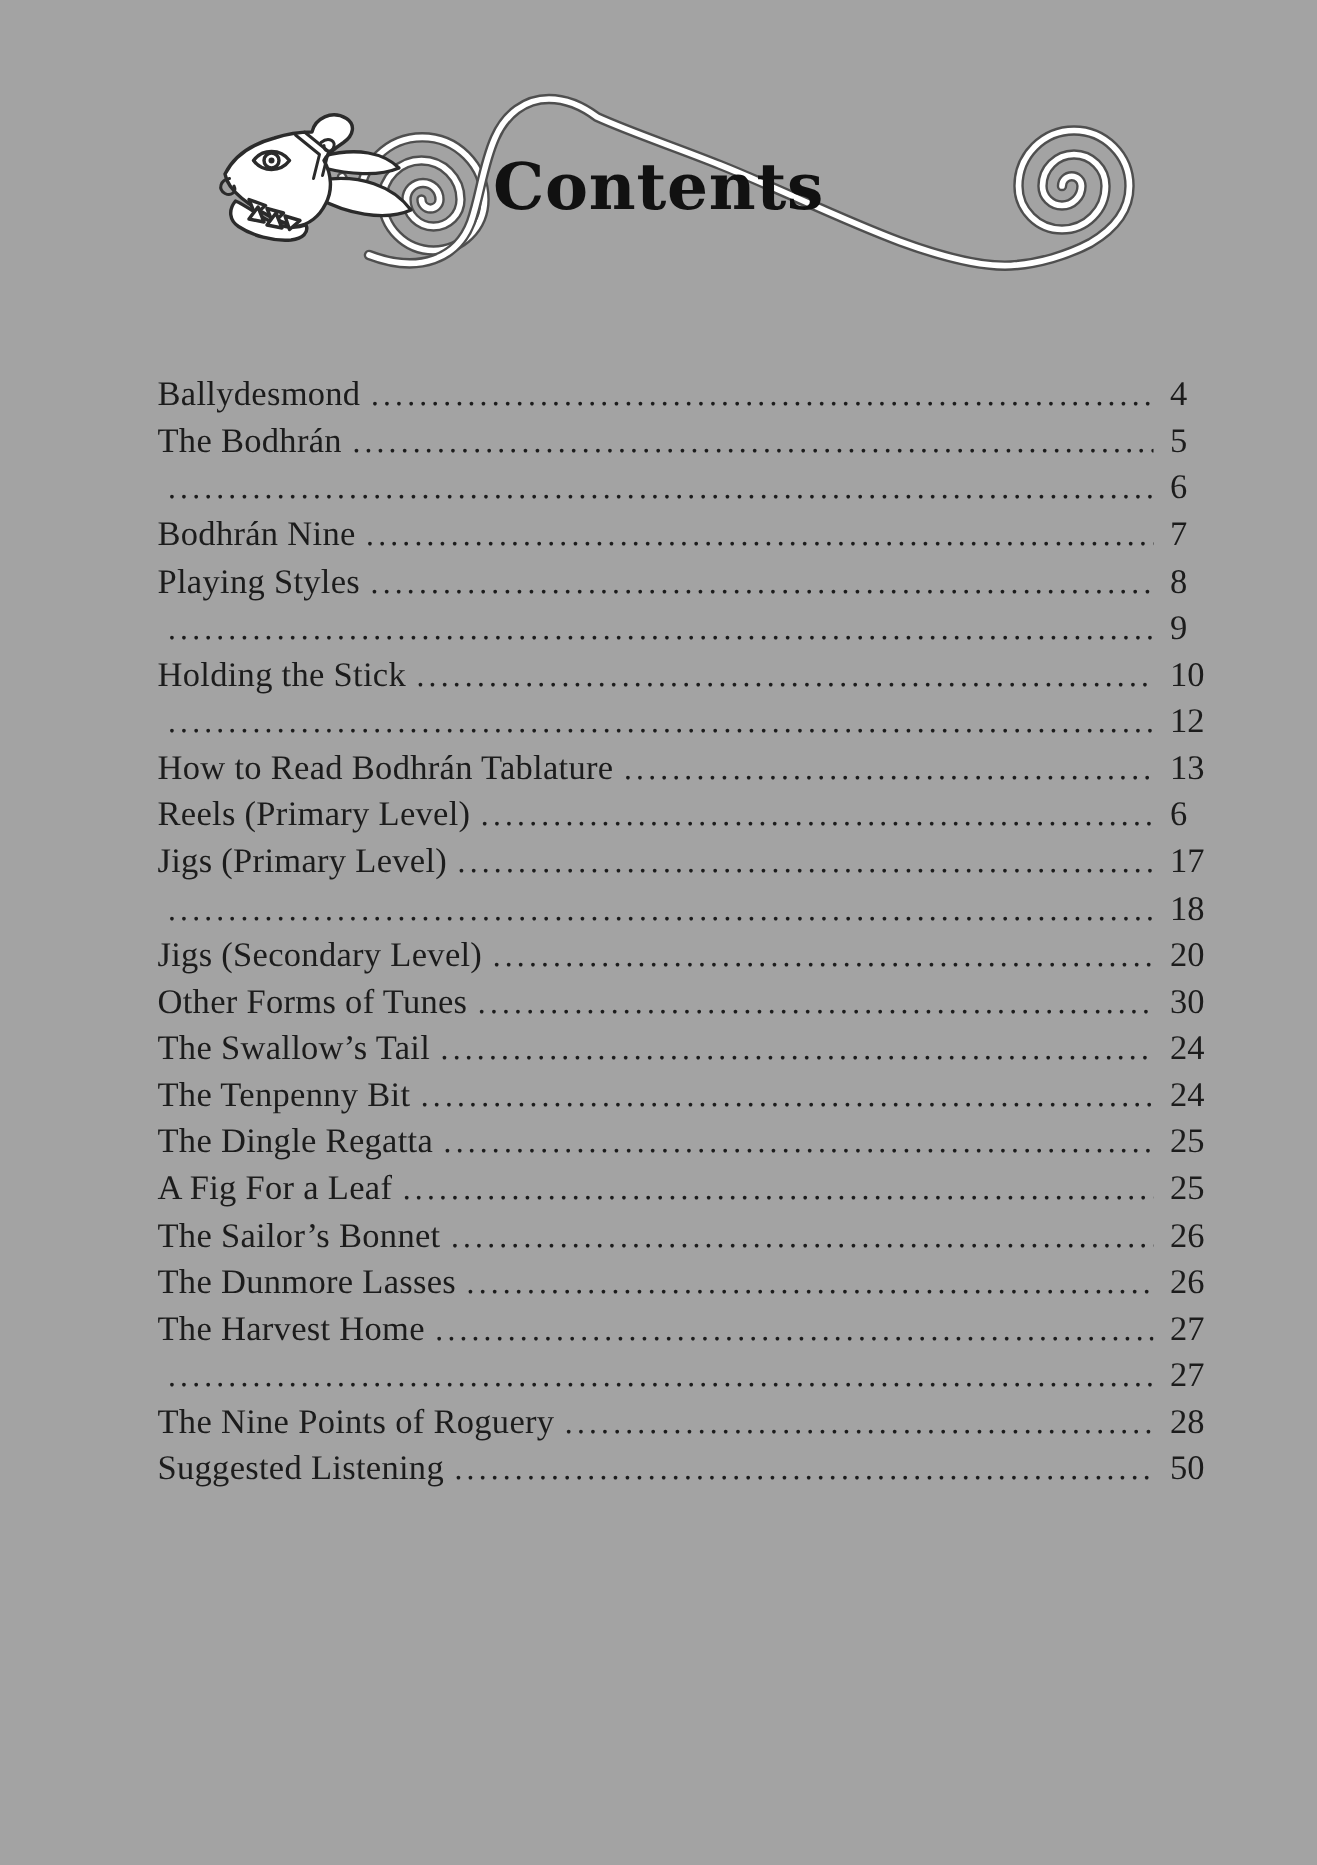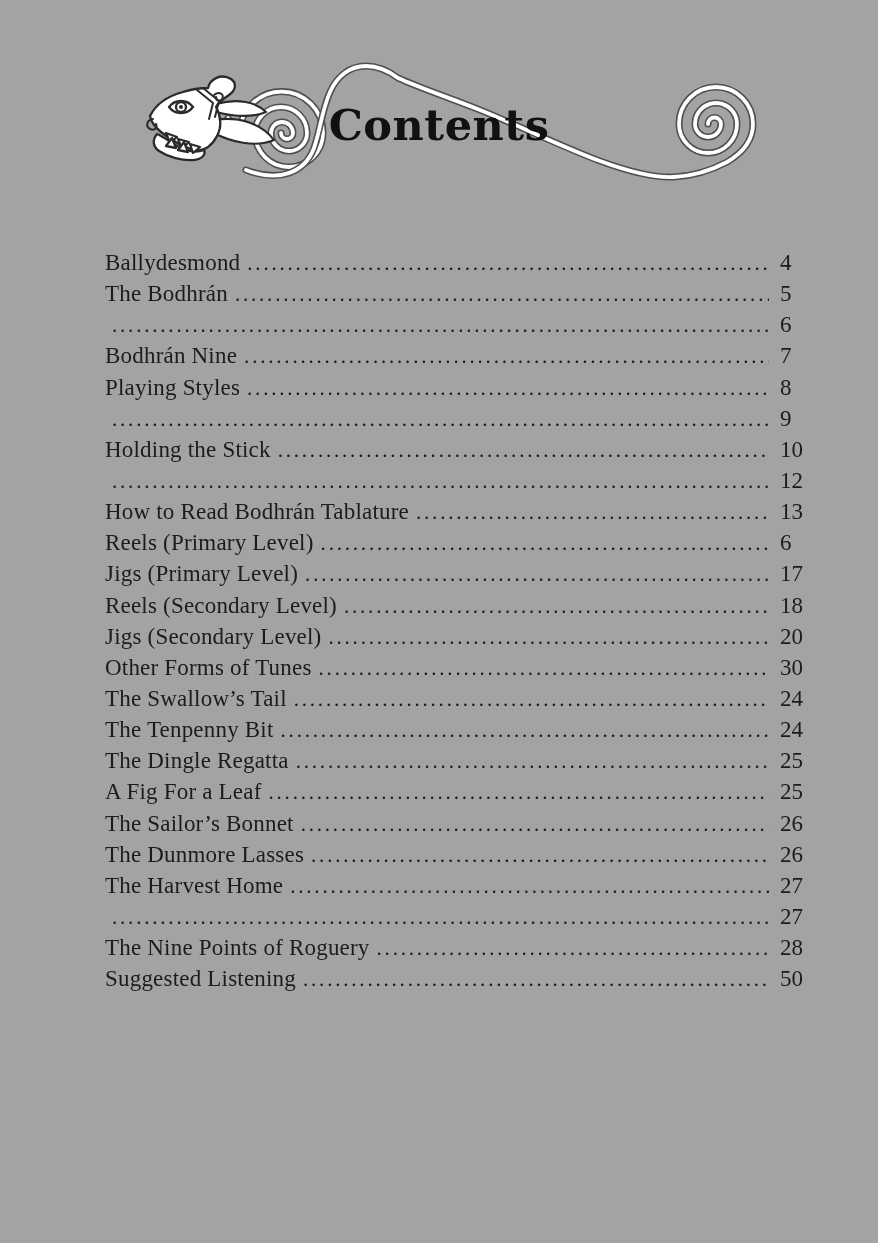--- a/index.html
+++ b/index.html
@@ -212,21 +212,20 @@
         <span class="t">Reels (Primary Level)</span>
         <span class="leader">................................................................................................................................................................</span>
         <span class="p">6</span>
       </div>
       <div class="row">
         <span class="t">Jigs (Primary Level)</span>
         <span class="leader">................................................................................................................................................................</span>
         <span class="p">17</span>
       </div>
       <div class="row">
-        <span class="t">Reels (Secondary Level)</span>
         <span class="leader">................................................................................................................................................................</span>
         <span class="p">18</span>
       </div>
       <div class="row">
         <span class="t">Jigs (Secondary Level)</span>
         <span class="leader">................................................................................................................................................................</span>
         <span class="p">20</span>
       </div>
       <div class="row">
         <span class="t">Other Forms of Tunes</span>

